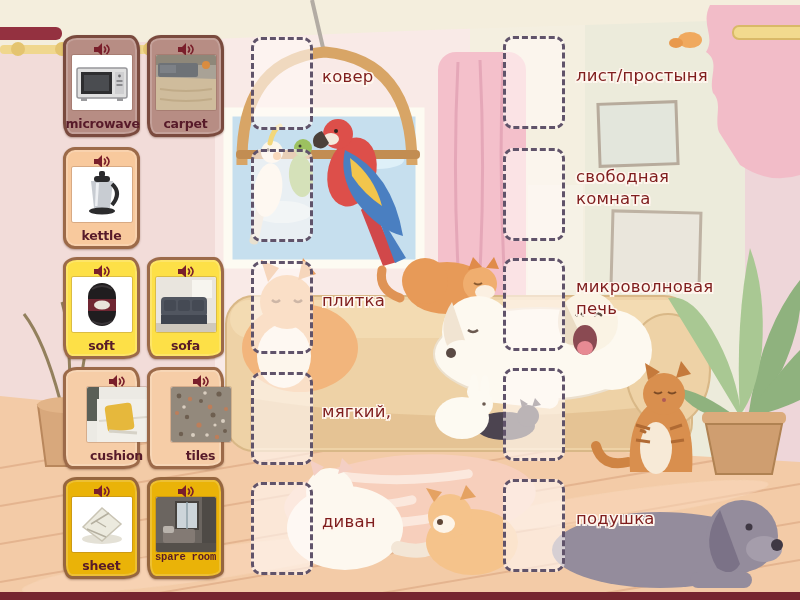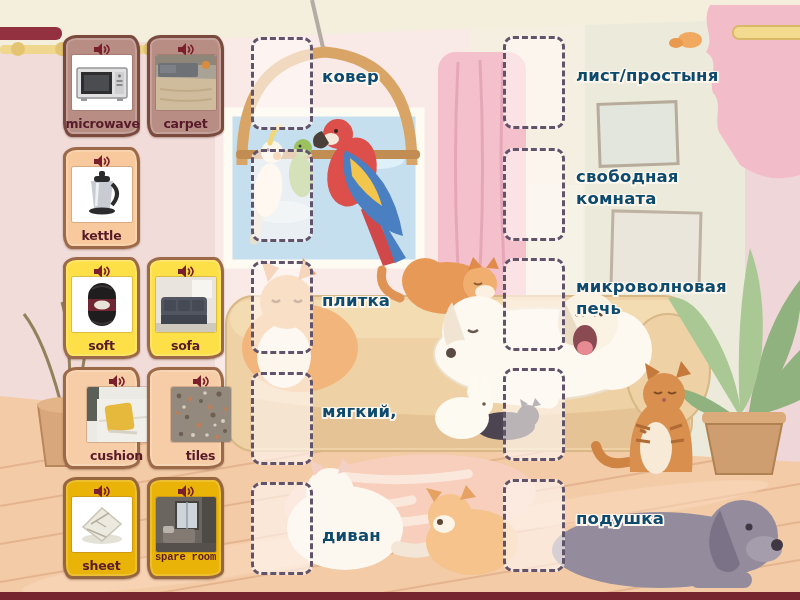--- a/index.html
+++ b/index.html
@@ -6,37 +6,37 @@
   .stage{position:relative;width:800px;height:600px;overflow:hidden;
          font-family:"DejaVu Sans",sans-serif;background:#f2dcd9;}
   .scene{position:absolute;left:0;top:0;width:800px;height:600px;z-index:0;}
   
   .card{position:absolute;width:77px;height:102px;box-sizing:border-box;z-index:3;
         display:flex;flex-direction:column;align-items:center;
         border:3px solid #8a5743;cursor:grab;
         border-radius:14px 10px 16px 9px / 10px 15px 9px 14px;
         box-shadow:0 1px 2px rgba(90,50,30,.4), inset 0 0 0 2px rgba(255,255,255,.18);}
   .row1{background:#b78d84;border-color:#7a4a3e;}
-  .row2{background:#f8c99d;border-color:#9c6a49;}
+  .row2{background:#f8c99d;border-color:#9c6a49;border-radius:12px;}
   .row3{background:#fde047;border-color:#9c6a49;}
   .row4{background:#f6cda7;border-color:#9c6a49;padding-left:30px;}
   .row5{background:#eab308;border-color:#96663f;}
   .spk{margin-top:3px;height:13px;display:block;cursor:pointer;}
   .imgbox{width:60px;height:55px;background:#ffffff;border-radius:2px;overflow:hidden;
           display:block;margin-top:1px;box-shadow:0 0 0 1px rgba(120,80,60,.25);}
   .imgbox svg{display:block;}
   .clabel{font-weight:bold;font-size:12.5px;letter-spacing:-.2px;color:#571a29;
           line-height:1.05;text-align:center;margin-top:auto;margin-bottom:4px;width:72px;}
   .clabel.small{font-size:10.5px;margin-bottom:13px;font-family:Liberation Mono, monospace;}
   
   .zone{position:absolute;width:62px;height:93px;box-sizing:border-box;z-index:2;
         border:3px dashed #60536a;border-radius:10px;background:rgba(255,249,246,.62);}
   
   .tgt{position:absolute;display:flex;align-items:center;z-index:2;height:93px;
-       font-weight:bold;font-size:16.5px;line-height:1.3;color:#0c4a6e;letter-spacing:.2px;
+       font-weight:normal;font-size:16.5px;line-height:1.3;color:#7f1d1d;letter-spacing:.2px;
        transform:translateY(-7px);
        text-shadow:-1.5px -1.5px 0 #fff6ee,1.5px -1.5px 0 #fff6ee,-1.5px 1.5px 0 #fff6ee,
                    1.5px 1.5px 0 #fff6ee,0 -1.5px 0 #fff6ee,0 1.5px 0 #fff6ee,
                    -1.5px 0 0 #fff6ee,1.5px 0 0 #fff6ee;}
   .mid{left:322px;width:178px;}
   .rgt{left:576px;width:150px;}
   .bottombar{position:absolute;left:0;bottom:0;width:800px;height:8px;background:#76262f;z-index:4;}
 </style>
 </head>
 <body>
@@ -477,21 +477,21 @@
 
   <div class="zone" style="left:503px;top:36px"></div>
   <div class="zone" style="left:503px;top:148px"></div>
   <div class="zone" style="left:503px;top:258px"></div>
   <div class="zone" style="left:503px;top:368px"></div>
   <div class="zone" style="left:503px;top:479px"></div>
 
   <div class="tgt mid" style="top:37px">ковер</div>
   <div class="tgt mid" style="top:261px">плитка</div>
   <div class="tgt mid" style="top:372px">мягкий,</div>
-  <div class="tgt mid" style="top:496px">диван</div>
+  <div class="tgt mid" style="top:482px">диван</div>
 
   <div class="tgt rgt" style="top:148px">свободная комната</div>
   <div class="tgt rgt" style="top:36px">лист/простыня</div>
   <div class="tgt rgt" style="top:258px">микроволновая печь</div>
   <div class="tgt rgt" style="top:479px">подушка</div>
 
   <div class="bottombar"></div>
 </div>
 
 </body></html>

